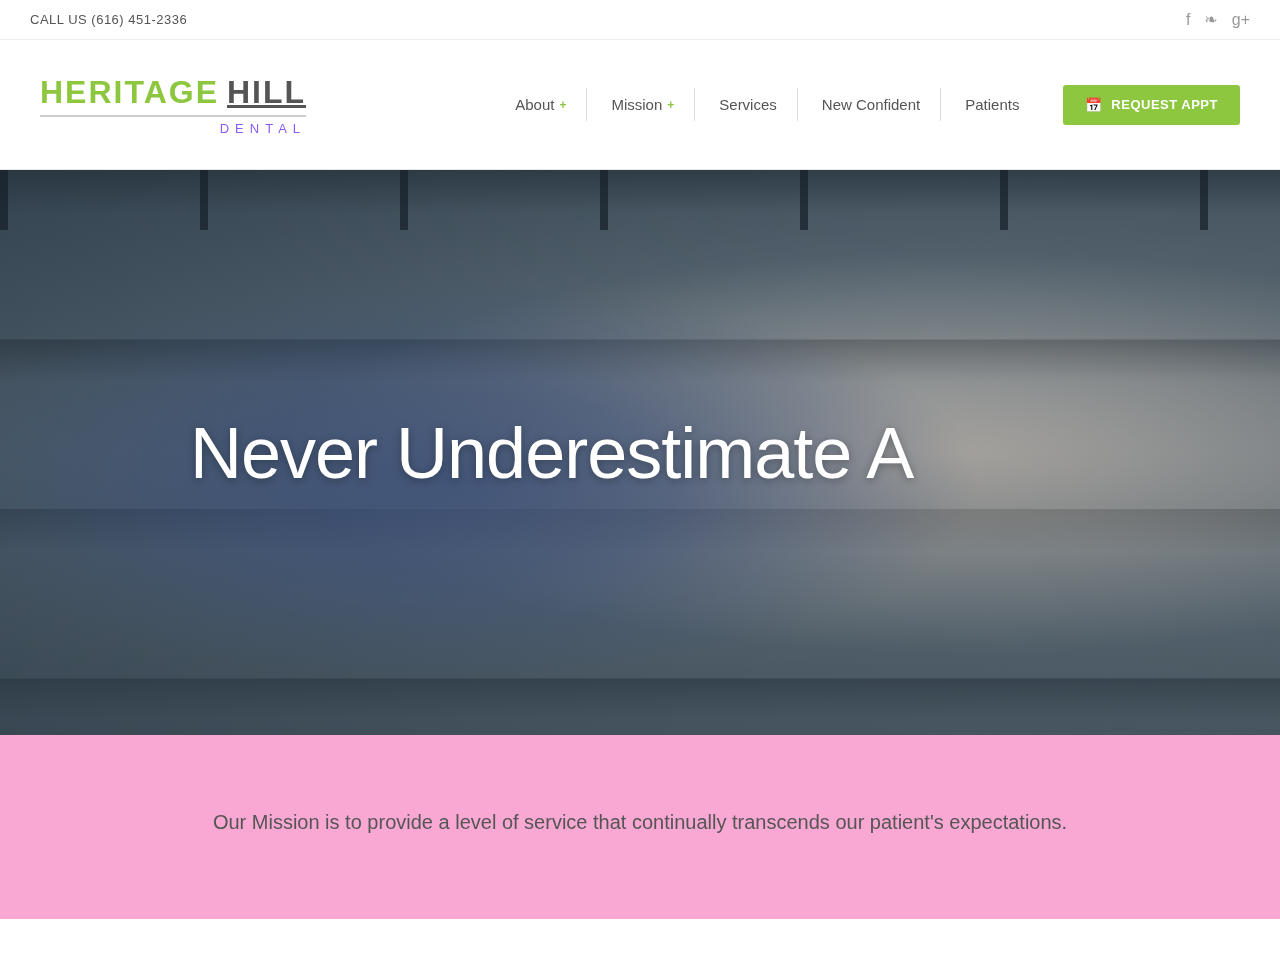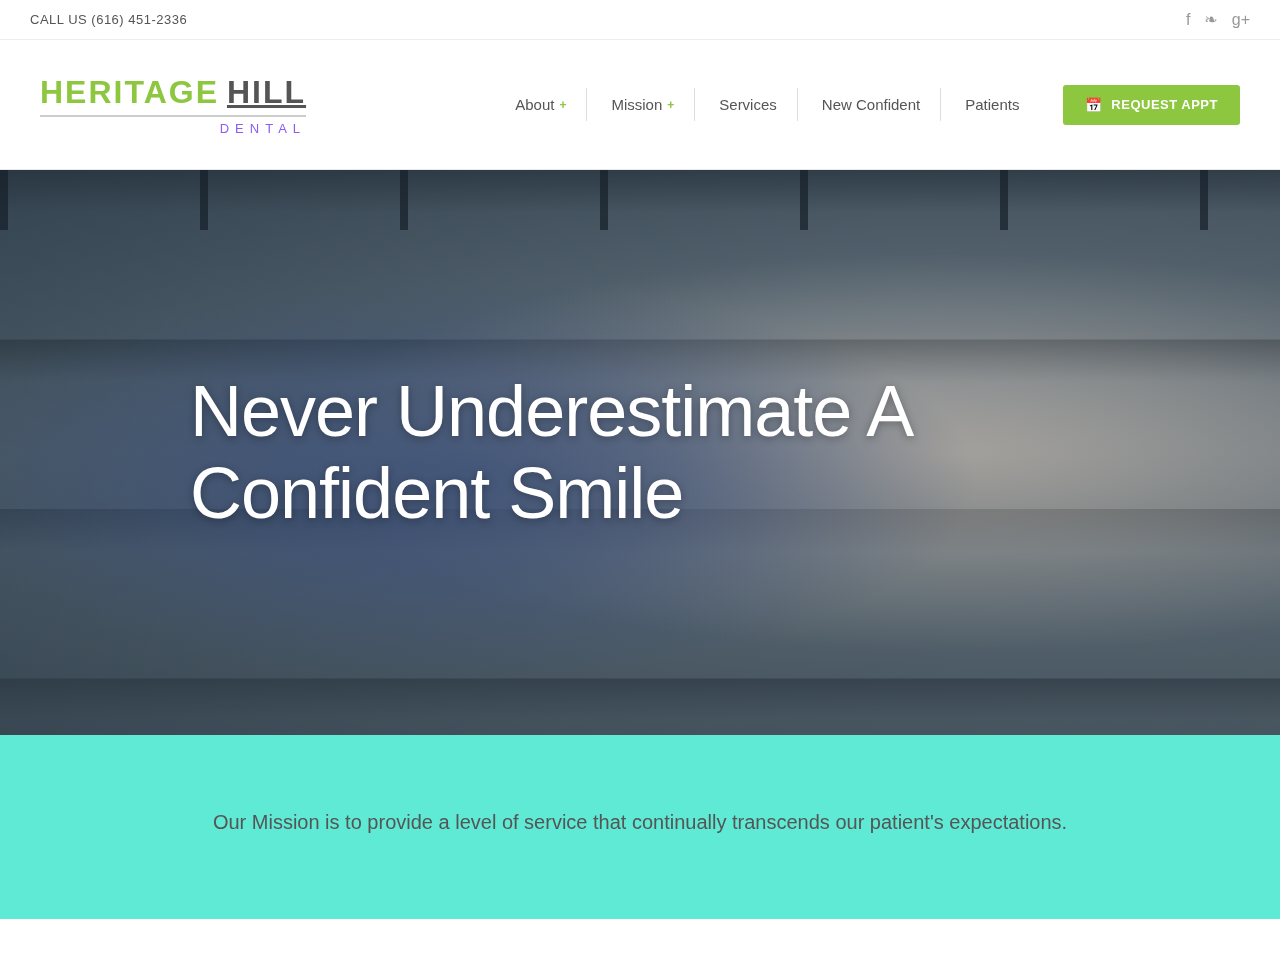--- a/index.html
+++ b/index.html
@@ -192,21 +192,21 @@
     .hero-title {
       font-size: 72px;
       font-weight: 200;
       line-height: 1.15;
       text-shadow: 0 2px 8px rgba(0,0,0,0.3);
       letter-spacing: -1px;
     }
 
     
     .mission {
-      background: #5eead4;
+      background: #f9a8d4;
       padding: 70px 40px 80px;
       text-align: center;
     }
     .mission-text {
       font-size: 20px;
       color: #555;
       line-height: 1.7;
       max-width: 960px;
       margin: 0 auto;
       font-weight: 300;
@@ -260,20 +260,19 @@
   </nav>
 </header>
 
 <section class="hero">
   <div class="hero-bg"></div>
   <div class="hero-figures"></div>
   <div class="hero-overlay"></div>
   <div class="hero-text">
     <h1 class="hero-title">
       <span>Never Underestimate A</span><br>
-      <span>Confident Smile</span>
     </h1>
   </div>
 </section>
 
 <section class="mission">
   <p class="mission-text">Our Mission is to provide a level of service that continually transcends our patient's expectations.</p>
 </section>
 
 </body></html>

